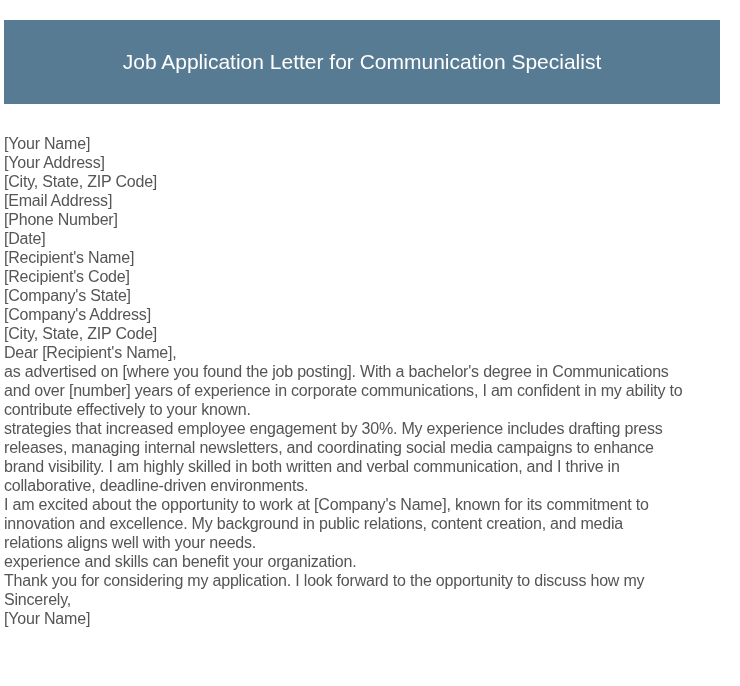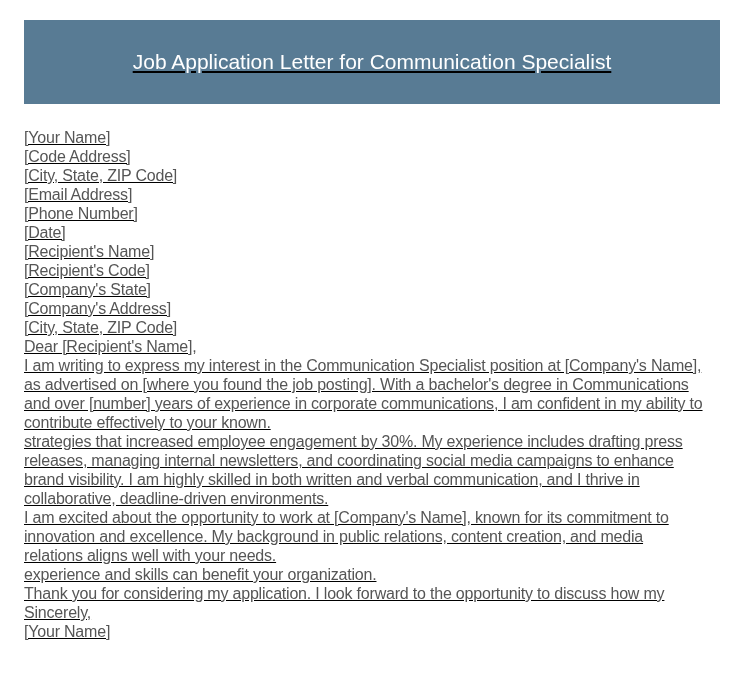--- a/index.html
+++ b/index.html
@@ -8,38 +8,37 @@
       background: #ffffff;
     }
     body {
       width: 740px;
       height: 686px;
       overflow: hidden;
       font-family: "Liberation Sans", sans-serif;
     }
     .page {
       position: relative;
-      padding: 20px 20px 0 24px;
-      text-decoration: underline;
+      padding: 20px 20px 0 4px;
     }
     .header {
       background: #587b94;
       height: 84px;
       display: flex;
       align-items: center;
       justify-content: center;
     }
     .header-title {
       color: #ffffff;
       font-size: 21px;
       font-family: "Liberation Sans", sans-serif;
       letter-spacing: 0px;
     }
     .letter {
-      margin-top: 24px;
+      margin-top: 30px;
       color: #555555;
       font-size: 16px;
       line-height: 19px;
       letter-spacing: -0.2px;
     }
     .line {
       display: block;
       white-space: nowrap;
     }
     .para {
@@ -50,37 +49,36 @@
 <body>
 
 <div class="page">
   <div class="header">
     <div class="header-title">Job Application Letter for Communication Specialist</div>
   </div>
 
   <div class="letter">
     <div>
       <span class="line">[Your Name]</span>
-      <span class="line">[Code Address]</span>
+      <span class="line">[Your Address]</span>
       <span class="line">[City, State, ZIP Code]</span>
       <span class="line">[Email Address]</span>
       <span class="line">[Phone Number]</span>
     </div>
     <span class="line">[Date]</span>
     <div>
       <span class="line">[Recipient's Name]</span>
       <span class="line">[Recipient's Code]</span>
       <span class="line">[Company's State]</span>
       <span class="line">[Company's Address]</span>
       <span class="line">[City, State, ZIP Code]</span>
     </div>
     <span class="line">Dear [Recipient's Name],</span>
 
     <div class="para">
-      <span class="line">I am writing to express my interest in the Communication Specialist position at [Company's Name],</span>
       <span class="line">as advertised on [where you found the job posting]. With a bachelor's degree in Communications</span>
       <span class="line">and over [number] years of experience in corporate communications, I am confident in my ability to</span>
       <span class="line">contribute effectively to your known.</span>
     </div>
 
     <div class="para">
       <span class="line">strategies that increased employee engagement by 30%. My experience includes drafting press</span>
       <span class="line">releases, managing internal newsletters, and coordinating social media campaigns to enhance</span>
       <span class="line">brand visibility. I am highly skilled in both written and verbal communication, and I thrive in</span>
       <span class="line">collaborative, deadline-driven environments.</span>

